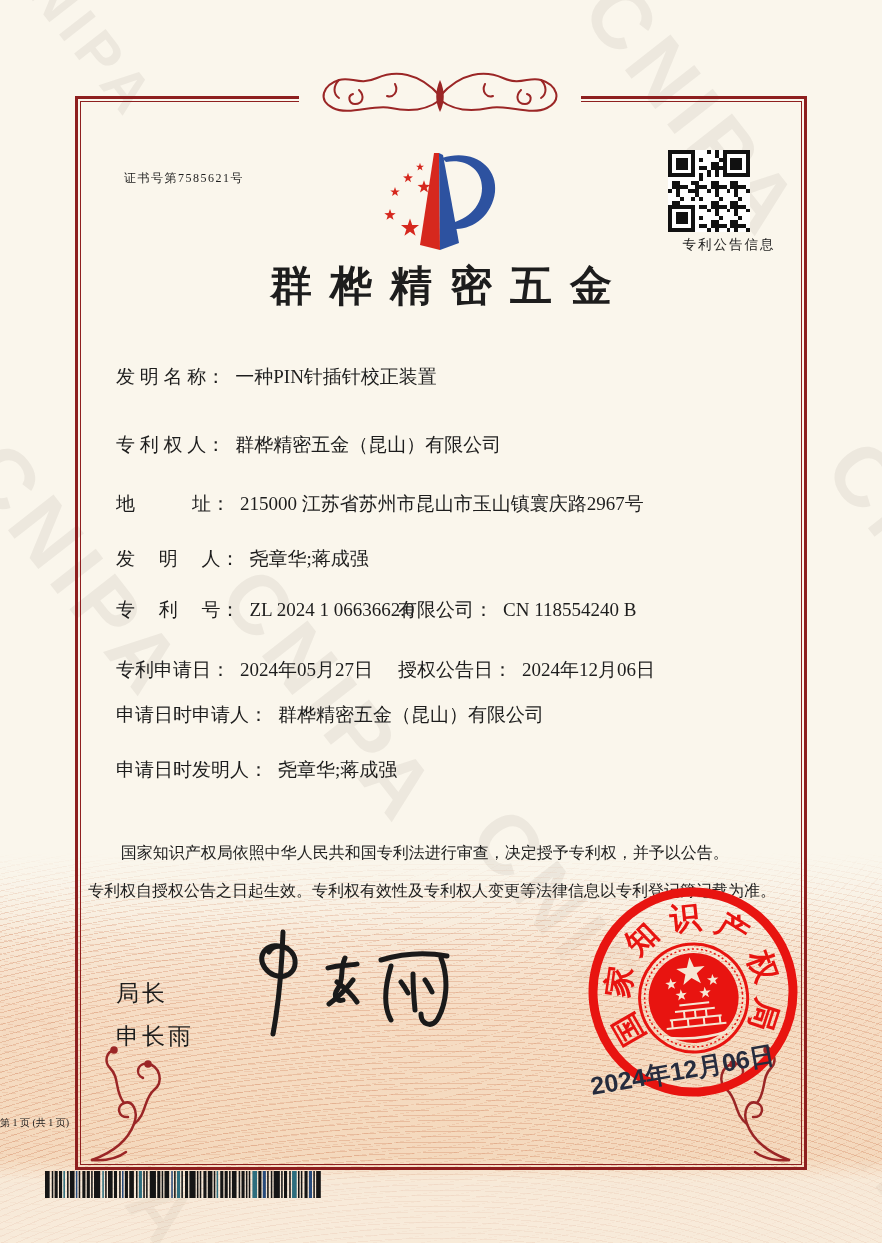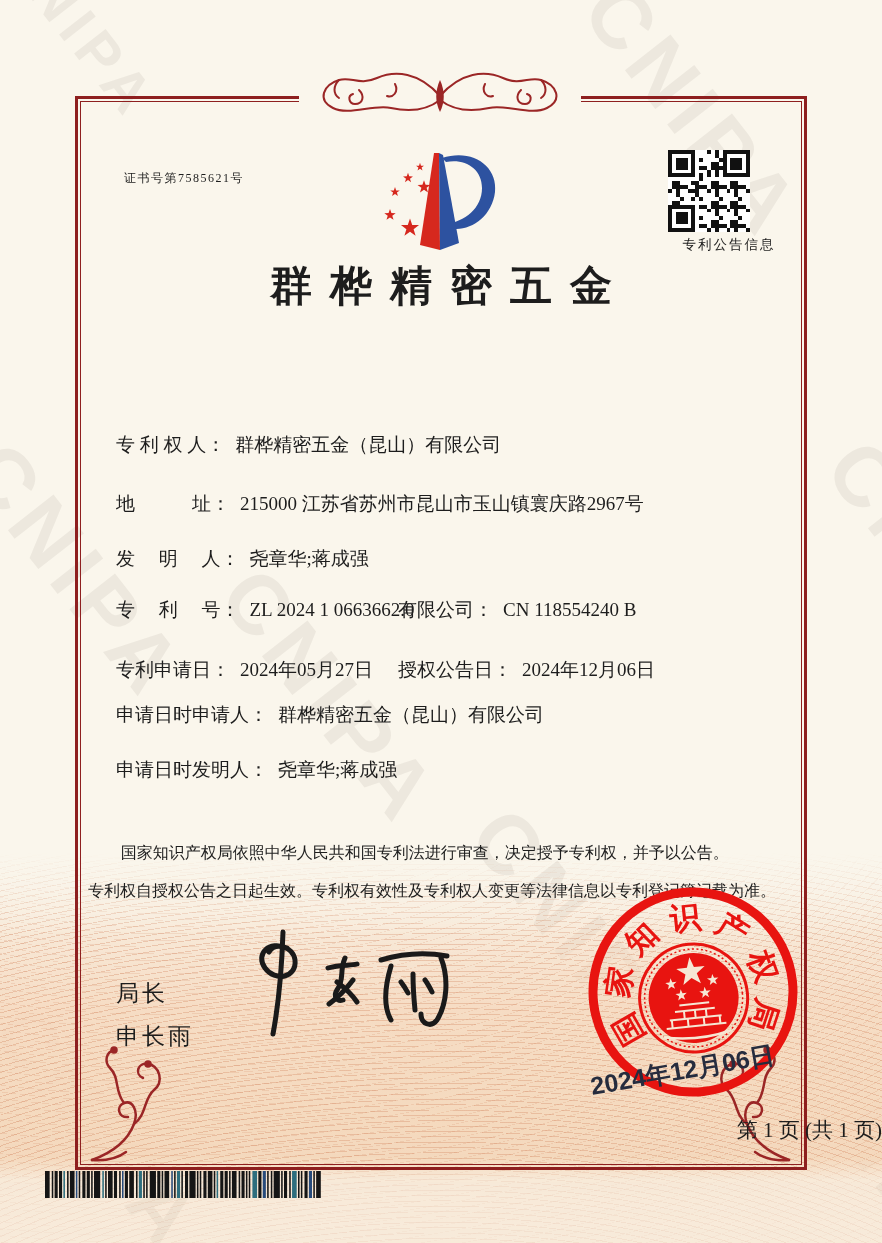--- a/index.html
+++ b/index.html
@@ -47,21 +47,21 @@
   .body-par{position:absolute;left:88px;top:834px;width:710px;font-size:16px;line-height:38px;z-index:2;}
   .body-par .l1{text-indent:2.05em;white-space:nowrap;}
   .body-par .l2{white-space:nowrap;}
   .signatory{
     position:absolute;left:116px;top:972px;z-index:2;
     font-family:Liberation Serif, serif;
     font-size:23px;line-height:43px;letter-spacing:3px;font-weight:500;
   }
   .sig-svg{position:absolute;left:225px;top:928px;z-index:2;}
   .seal{position:absolute;left:577px;top:876px;width:232px;height:232px;transform:rotate(-6deg);z-index:3;}
-  .footer{position:absolute;left:0;right:0;top:1116px;text-align:right;font-size:21px;z-index:2;}
+  .footer{position:absolute;left:0;right:0;top:1116px;text-align:left;font-size:10px;z-index:2;}
   .barcode{position:absolute;left:45px;top:1171px;z-index:2;}
 </style>
 </head>
 <body>
 
 <div class="page">
 
   <span class="wm" style="left:-30px;top:-8px;font-size:58px;">CNIPA</span>
   <span class="wm" style="left:545px;top:62px;font-size:84px;">CNIPA</span>
   <span class="wm" style="left:-72px;top:522px;font-size:84px;">CNIPA</span>
@@ -339,20 +339,23 @@
           <rect x="15" y="20" width="1" height="1"></rect>
           <rect x="17" y="20" width="1" height="1"></rect>
           <rect x="20" y="20" width="1" height="1"></rect>
         </g>
     </svg>
     <div class="qr-label">专利公告信息</div>
   </div>
 
   <div class="title">群桦精密五金</div>
 
+  <div class="row" style="top:364px;">
+    <span>发 明 名 称：</span><span class="val">一种PIN针插针校正装置</span>
+  </div>
   <div class="row" style="top:432px;">
     <span>专 利 权 人：</span><span class="val">群桦精密五金（昆山）有限公司</span>
   </div>
   <div class="row" style="top:491px;">
     <span>地　　　址：</span><span class="val">215000 江苏省苏州市昆山市玉山镇寰庆路2967号</span>
   </div>
   <div class="row" style="top:546px;">
     <span>发　 明　 人：</span><span class="val">尧章华;蒋成强</span>
   </div>
   <div class="row" style="top:597px;">

